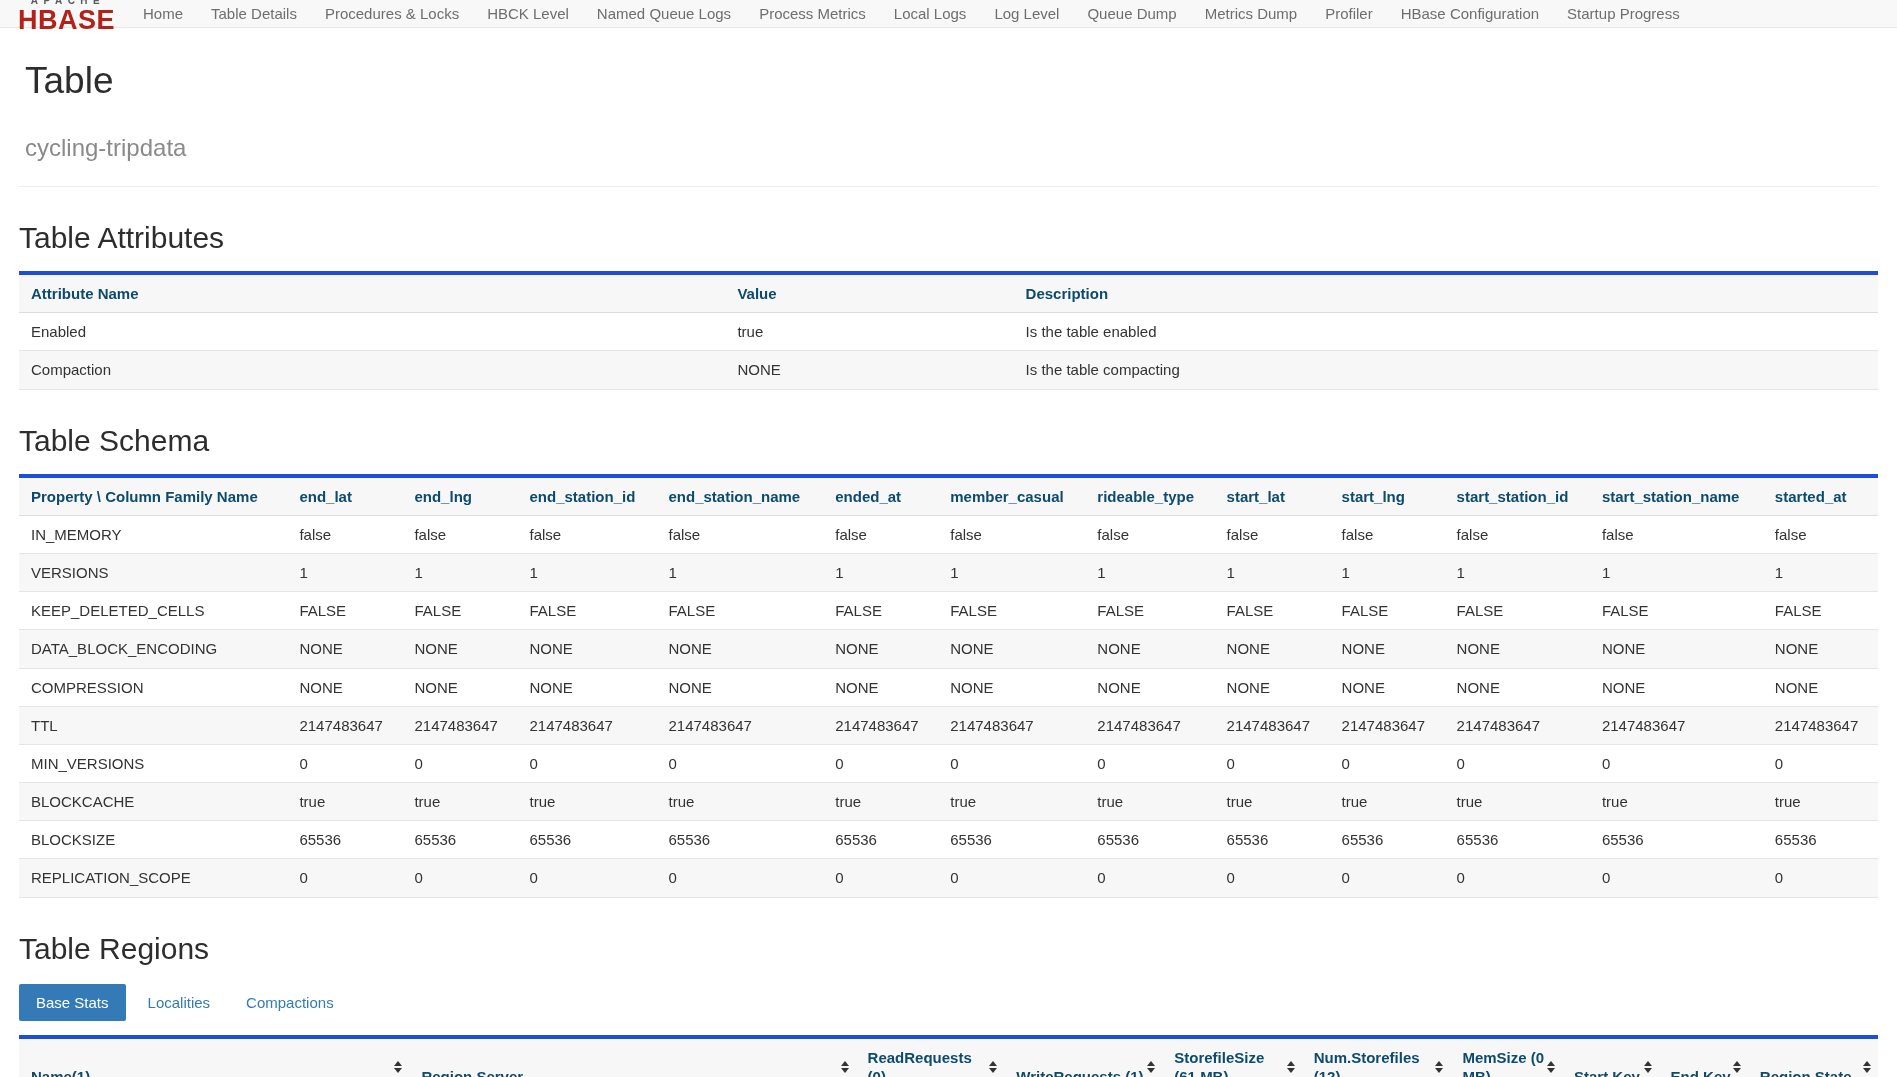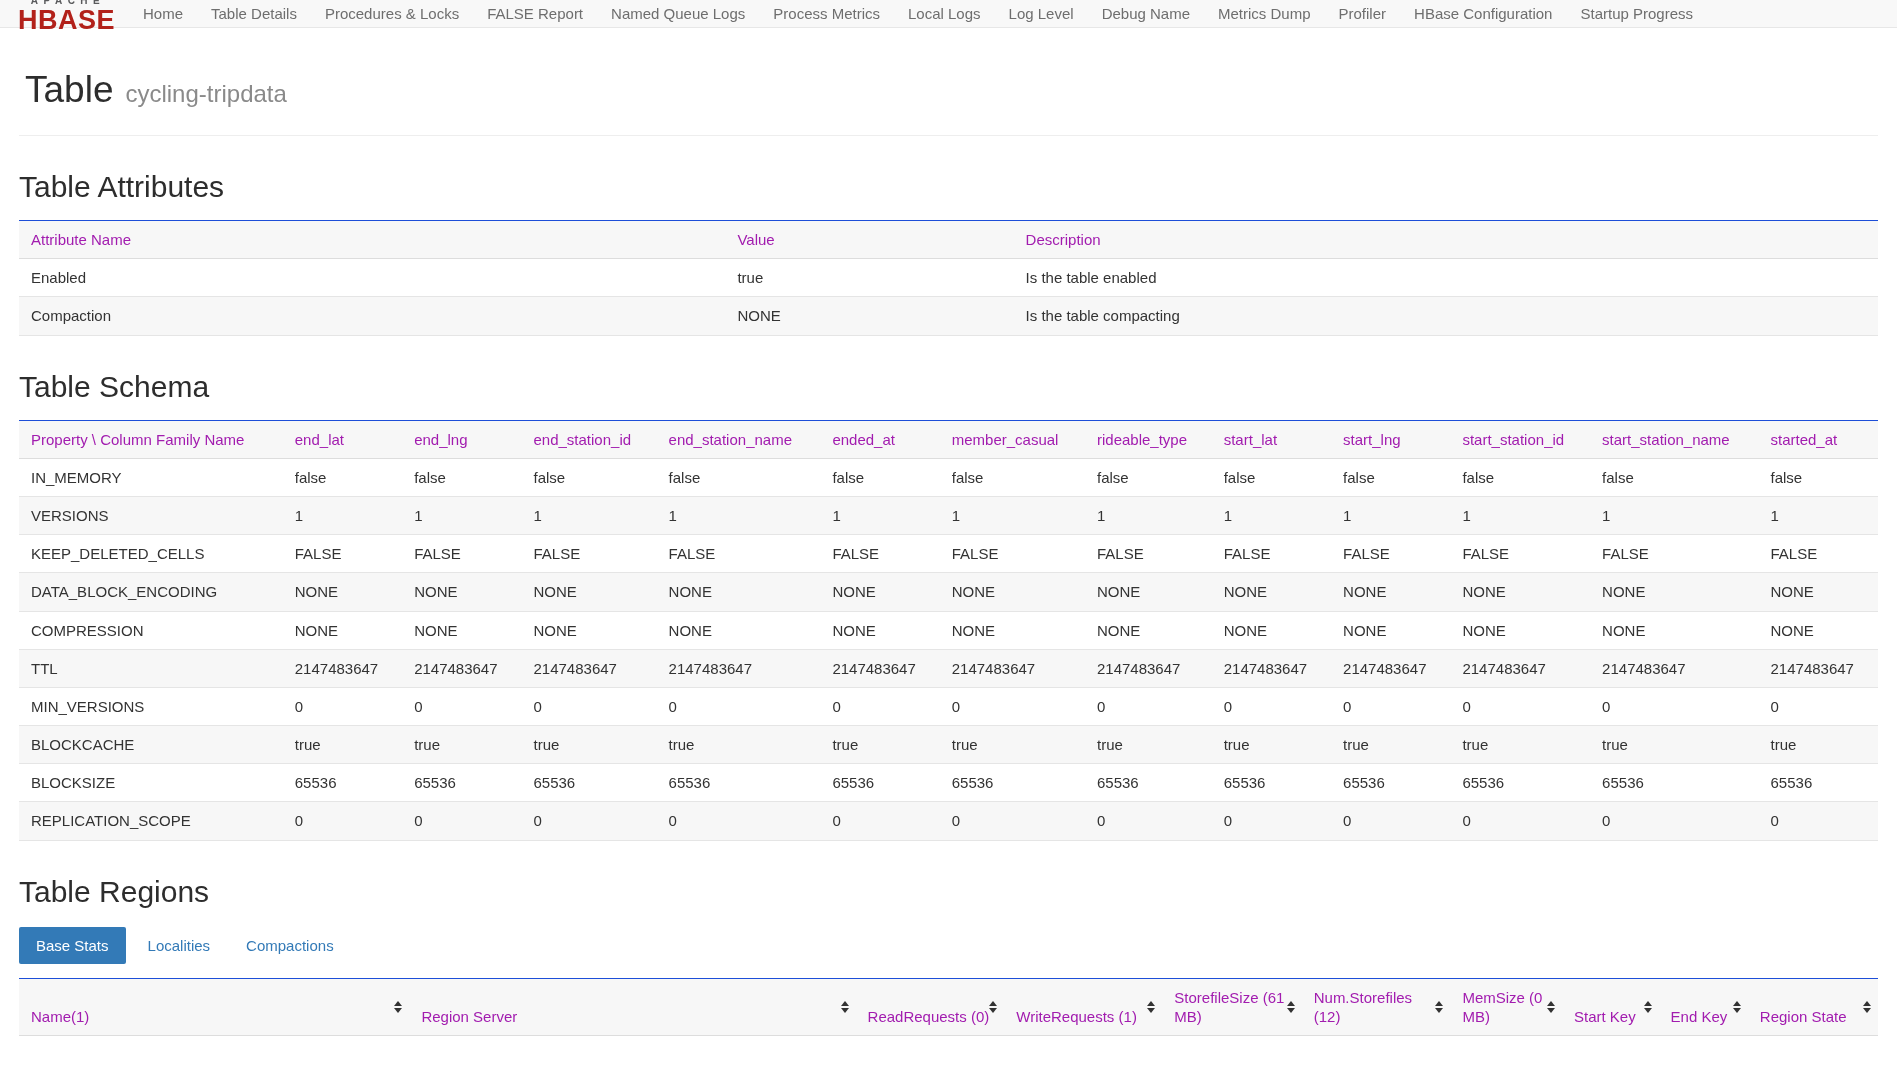--- a/index.html
+++ b/index.html
@@ -20,30 +20,30 @@
   .logo-main { font-size: 27px; font-weight: 800; color: #b2211a; letter-spacing: 0.5px; transform: scaleY(1.02); }
   .nav-menu { display: flex; align-items: center; height: 100%; }
   .nav-link {
     color: #6e6e6e; text-decoration: none; font-size: 15px;
     padding: 0 14px; height: 100%; display: flex; align-items: center; cursor: pointer;
   }
 
   
   .container { padding: 0 19px; }
   .page-header { margin-top: 32px; padding-left: 6px; }
-  .page-header h1 { font-size: 37px; font-weight: 500; color: #2d2d2d; display: flex; align-items: baseline; gap: 12px; }
+  .page-header h1 { font-size: 37px; font-weight: 500; color: #2d2d2d; display: flex; align-items: baseline; gap: 12px; flex-direction: column; }
   .page-header h1 .subtitle { font-size: 24px; color: #8a8a8a; font-weight: 400; margin-top: 20px; }
   hr.title-rule { border: none; border-top: 1px solid #eee; margin: 24px 0 0 0; }
 
   h2.section-heading { font-size: 30px; font-weight: 500; color: #2d2d2d; margin: 34px 0 16px 0; }
 
   
   table.tbl { width: 100%; border-collapse: collapse; border-bottom: 1px solid #e5e5e5; }
   table.tbl th, table.tbl td { text-align: left; padding: 9px 12px; font-size: 15px; line-height: 1.28; }
-  table.tbl thead th { background: #f7f7f7; font-weight: 400; color: #a21caf; border-top: 1px solid #1d4ed8; border-bottom: 1px solid #ddd; vertical-align: bottom; }
+  table.tbl thead th { background: #f7f7f7; font-weight: 700; color: #0c4a6e; border-top: 4px solid #1d4ed8; border-bottom: 1px solid #ddd; vertical-align: bottom; }
   table.tbl tbody tr { border-top: 1px solid #e5e5e5; }
   table.tbl tbody tr:first-child { border-top: none; }
   table.tbl.striped tbody tr:nth-child(even) { background: #f7f7f7; }
 
   table.fixed { table-layout: fixed; }
   .attr-table col.c1 { width: 38%; } .attr-table col.c2 { width: 15.5%; } .attr-table col.c3 { width: 46.5%; }
 
   .schema-table thead th { white-space: nowrap; }
 
   
@@ -68,26 +68,26 @@
 
 <nav class="navbar">
   <div class="logo">
     <span class="logo-top">APACHE</span>
     <span class="logo-main">HBASE</span>
   </div>
   <div class="nav-menu">
       <a class="nav-link">Home</a>
       <a class="nav-link">Table Details</a>
       <a class="nav-link">Procedures &amp; Locks</a>
-      <a class="nav-link">FALSE Report</a>
+      <a class="nav-link">HBCK Level</a>
       <a class="nav-link">Named Queue Logs</a>
       <a class="nav-link">Process Metrics</a>
       <a class="nav-link">Local Logs</a>
       <a class="nav-link">Log Level</a>
-      <a class="nav-link">Debug Name</a>
+      <a class="nav-link">Queue Dump</a>
       <a class="nav-link">Metrics Dump</a>
       <a class="nav-link">Profiler</a>
       <a class="nav-link">HBase Configuration</a>
       <a class="nav-link">Startup Progress</a>
     </div>
 </nav>
 
 <div class="container">
 
   <div class="page-header">

